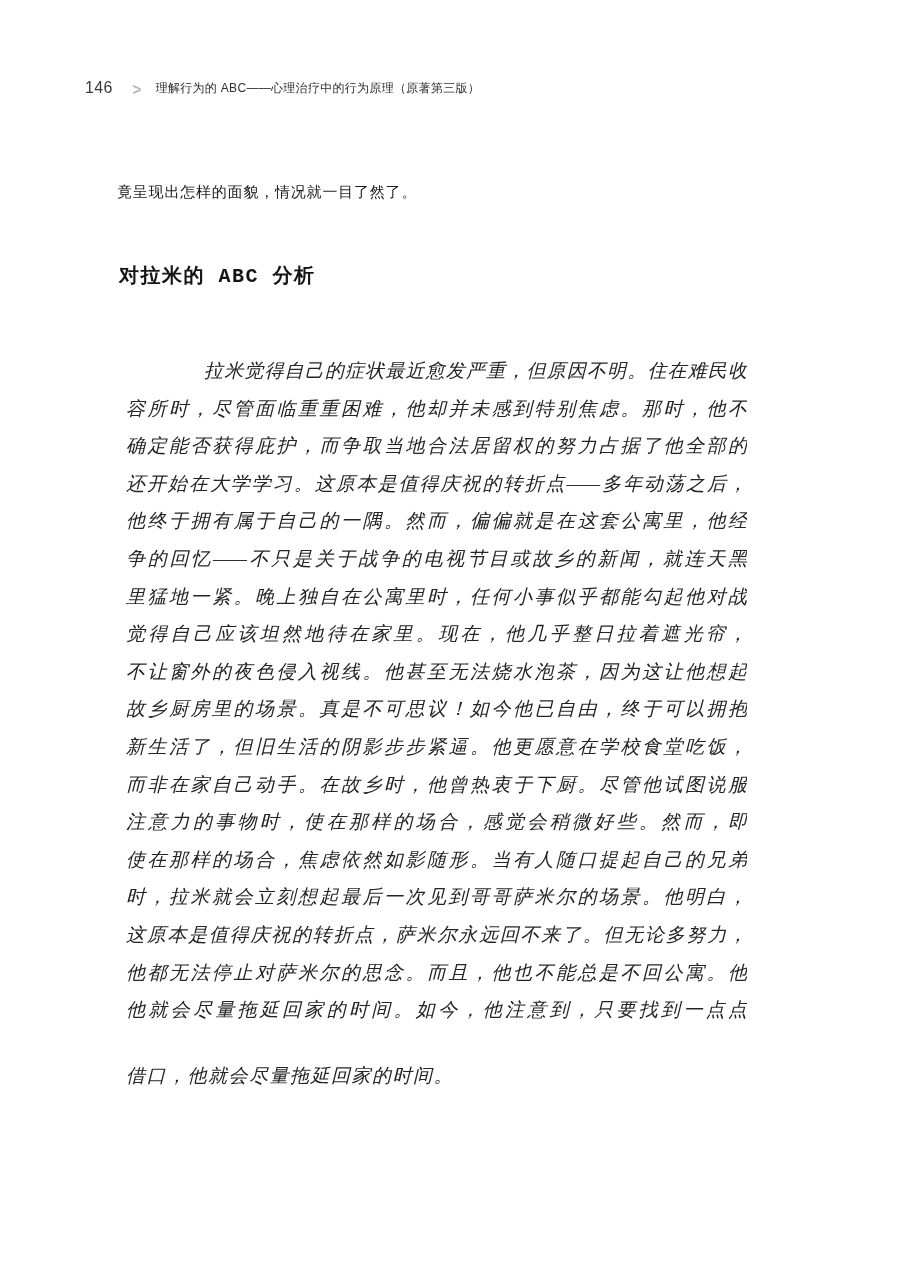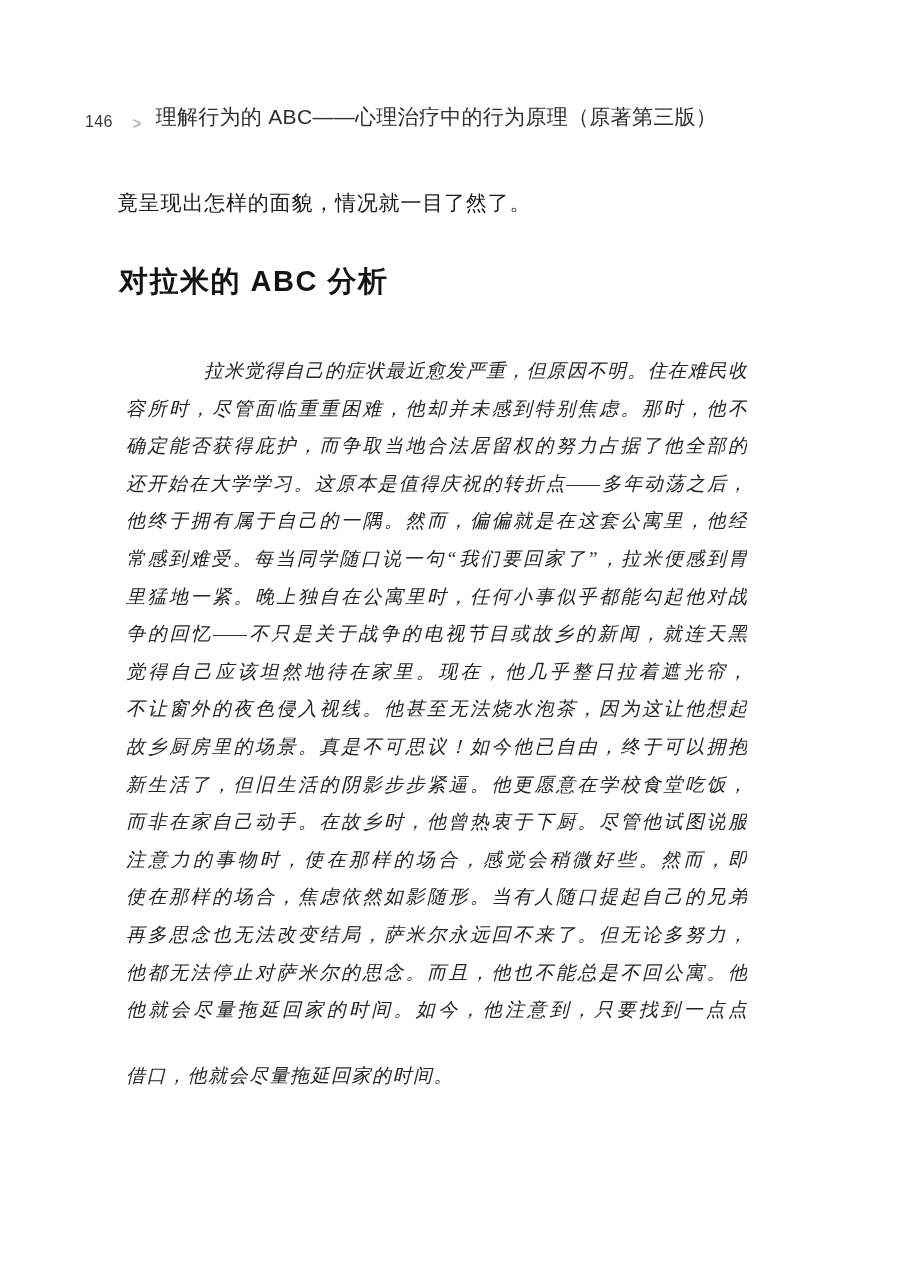--- a/index.html
+++ b/index.html
@@ -34,45 +34,44 @@
   }
   .chevron {
     color: #b5b5b5;
     font-weight: 700;
     font-size: 15px;
     margin: 0 14px 0 20px;
     transform: scaleY(1.15);
   }
   .running-title {
     color: #2e2e2e;
-    font-size: 21px;
-    margin-top: 24px;
+    font-size: 12px;
   }
 
   
   .intro-line {
     position: absolute;
     left: 117px;
     top: 168px;
     font-family: Liberation Mono, monospace;
-    font-size: 21px;
+    font-size: 15px;
     letter-spacing: 0.8px;
     color: #1a1a1a;
     white-space: nowrap;
   }
 
   
   .section-heading {
     position: absolute;
     left: 119px;
     top: 262px;
     margin: 0;
-    font-family: Liberation Sans, sans-serif;
+    font-family: Liberation Mono, monospace;
     font-weight: 700;
-    font-size: 29px;
+    font-size: 20px;
     letter-spacing: 1.5px;
     color: #141414;
     white-space: nowrap;
   }
 
   
   .vignette {
     position: absolute;
     left: 126px;
     top: 352px;
@@ -112,29 +111,29 @@
   <p class="intro-line">竟呈现出怎样的面貌，情况就一目了然了。</p>
 
   <h1 class="section-heading">对拉米的 ABC 分析</h1>
 
   <div class="vignette">
       <div class="line first">拉米觉得自己的症状最近愈发严重，但原因不明。住在难民收</div>
       <div class="line">容所时，尽管面临重重困难，他却并未感到特别焦虑。那时，他不</div>
       <div class="line">确定能否获得庇护，而争取当地合法居留权的努力占据了他全部的</div>
       <div class="line">还开始在大学学习。这原本是值得庆祝的转折点——多年动荡之后，</div>
       <div class="line">他终于拥有属于自己的一隅。然而，偏偏就是在这套公寓里，他经</div>
-      <div class="line">常感到难受。每当同学随口说一句“我们要回家了”，拉米便感到胃</div>
+      <div class="line">争的回忆——不只是关于战争的电视节目或故乡的新闻，就连天黑</div>
       <div class="line">里猛地一紧。晚上独自在公寓里时，任何小事似乎都能勾起他对战</div>
-      <div class="line">争的回忆——不只是关于战争的电视节目或故乡的新闻，就连天黑</div>
       <div class="line">觉得自己应该坦然地待在家里。现在，他几乎整日拉着遮光帘，</div>
       <div class="line">不让窗外的夜色侵入视线。他甚至无法烧水泡茶，因为这让他想起</div>
       <div class="line">故乡厨房里的场景。真是不可思议！如今他已自由，终于可以拥抱</div>
       <div class="line">新生活了，但旧生活的阴影步步紧逼。他更愿意在学校食堂吃饭，</div>
       <div class="line">而非在家自己动手。在故乡时，他曾热衷于下厨。尽管他试图说服</div>
       <div class="line">注意力的事物时，使在那样的场合，感觉会稍微好些。然而，即</div>
       <div class="line">使在那样的场合，焦虑依然如影随形。当有人随口提起自己的兄弟</div>
-      <div class="line">再多思念也无法改变结局，萨米尔永远回不来了。但无论多努力，</div>
+      <div class="line">时，拉米就会立刻想起最后一次见到哥哥萨米尔的场景。他明白，</div>
+      <div class="line">这原本是值得庆祝的转折点，萨米尔永远回不来了。但无论多努力，</div>
       <div class="line">他都无法停止对萨米尔的思念。而且，他也不能总是不回公寓。他</div>
       <div class="line">他就会尽量拖延回家的时间。如今，他注意到，只要找到一点点</div>
       <div class="line last">借口，他就会尽量拖延回家的时间。</div>
     </div>
 
 </div>
 
 </body></html>

